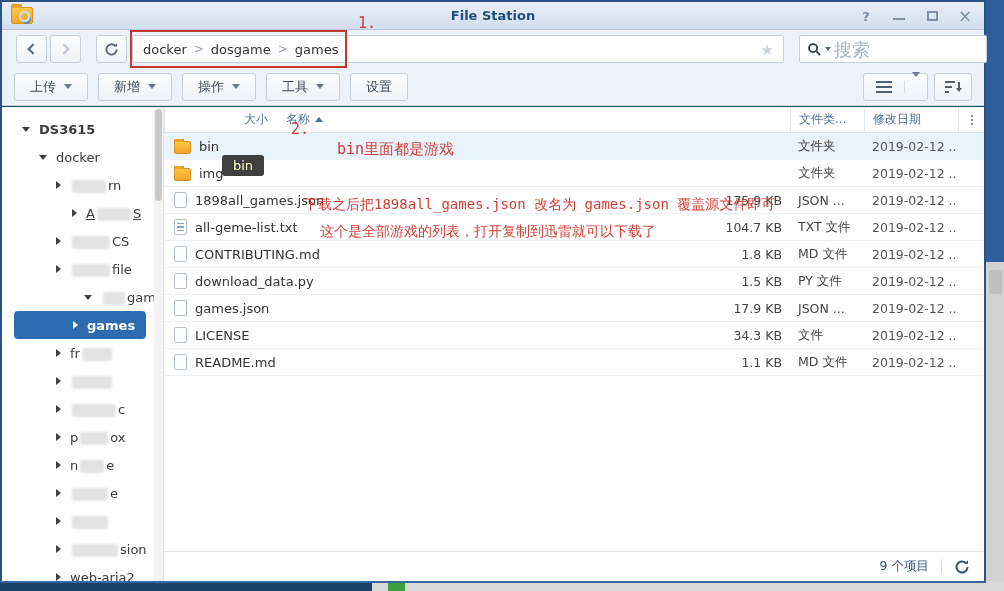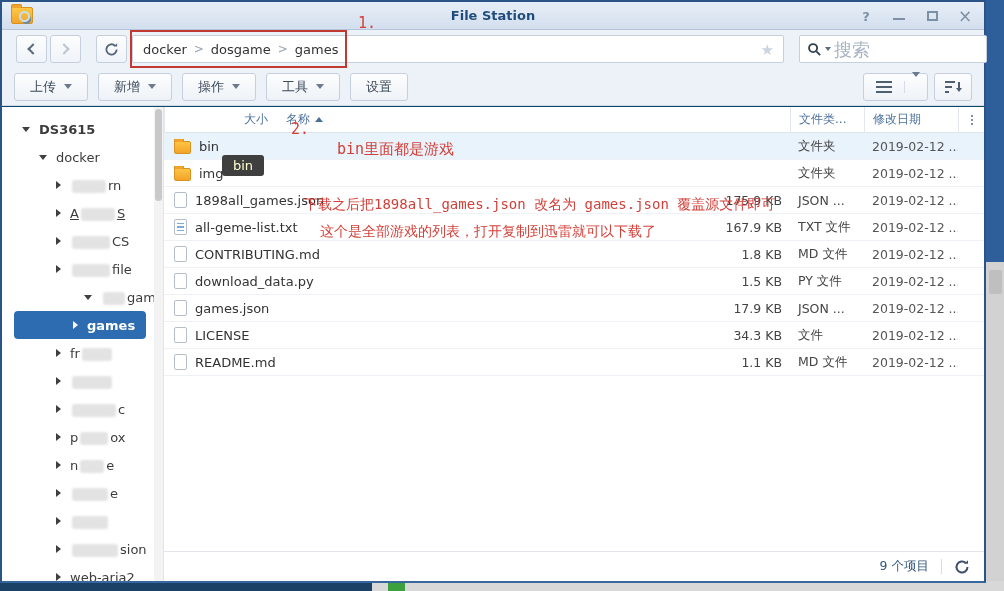--- a/index.html
+++ b/index.html
@@ -249,21 +249,21 @@
               <span>DS3615</span>
             </div>
             <div class="tree-item" style="padding-left: 37px;">
               <span class="arr arr-down"></span>
               <span>docker</span>
             </div>
             <div class="tree-item" style="padding-left: 54px;">
               <span class="arr arr-right"></span>
               <span><span class="blur-blob" style="width: 34px;"></span>rn</span>
             </div>
-            <div class="tree-item" style="padding-left: 54px; text-decoration: underline;">
+            <div class="tree-item" style="padding-left: 70px; text-decoration: underline;">
               <span class="arr arr-right"></span>
               <span>A<span class="blur-blob" style="width: 34px;"></span>S</span>
             </div>
             <div class="tree-item" style="padding-left: 54px;">
               <span class="arr arr-right"></span>
               <span><span class="blur-blob" style="width: 38px;"></span>CS</span>
             </div>
             <div class="tree-item" style="padding-left: 54px;">
               <span class="arr arr-right"></span>
               <span><span class="blur-blob" style="width: 38px;"></span>file</span>
@@ -366,21 +366,21 @@
               <div class="cell-size">175.9 KB</div>
               <div class="cell-type">JSON ...</div>
               <div class="cell-date">2019-02-12 ...</div>
               <div class="cell-menu"></div>
             </div>
             <div class="frow">
               <div class="cell-name">
                 <div class="icon-file lines"></div>
                 <span>all-geme-list.txt</span>
               </div>
-              <div class="cell-size">167.9 KB</div>
+              <div class="cell-size">104.7 KB</div>
               <div class="cell-type">TXT 文件</div>
               <div class="cell-date">2019-02-12 ...</div>
               <div class="cell-menu"></div>
             </div>
             <div class="frow">
               <div class="cell-name">
                 <div class="icon-file"></div>
                 <span>CONTRIBUTING.md</span>
               </div>
               <div class="cell-size">1.8 KB</div>

